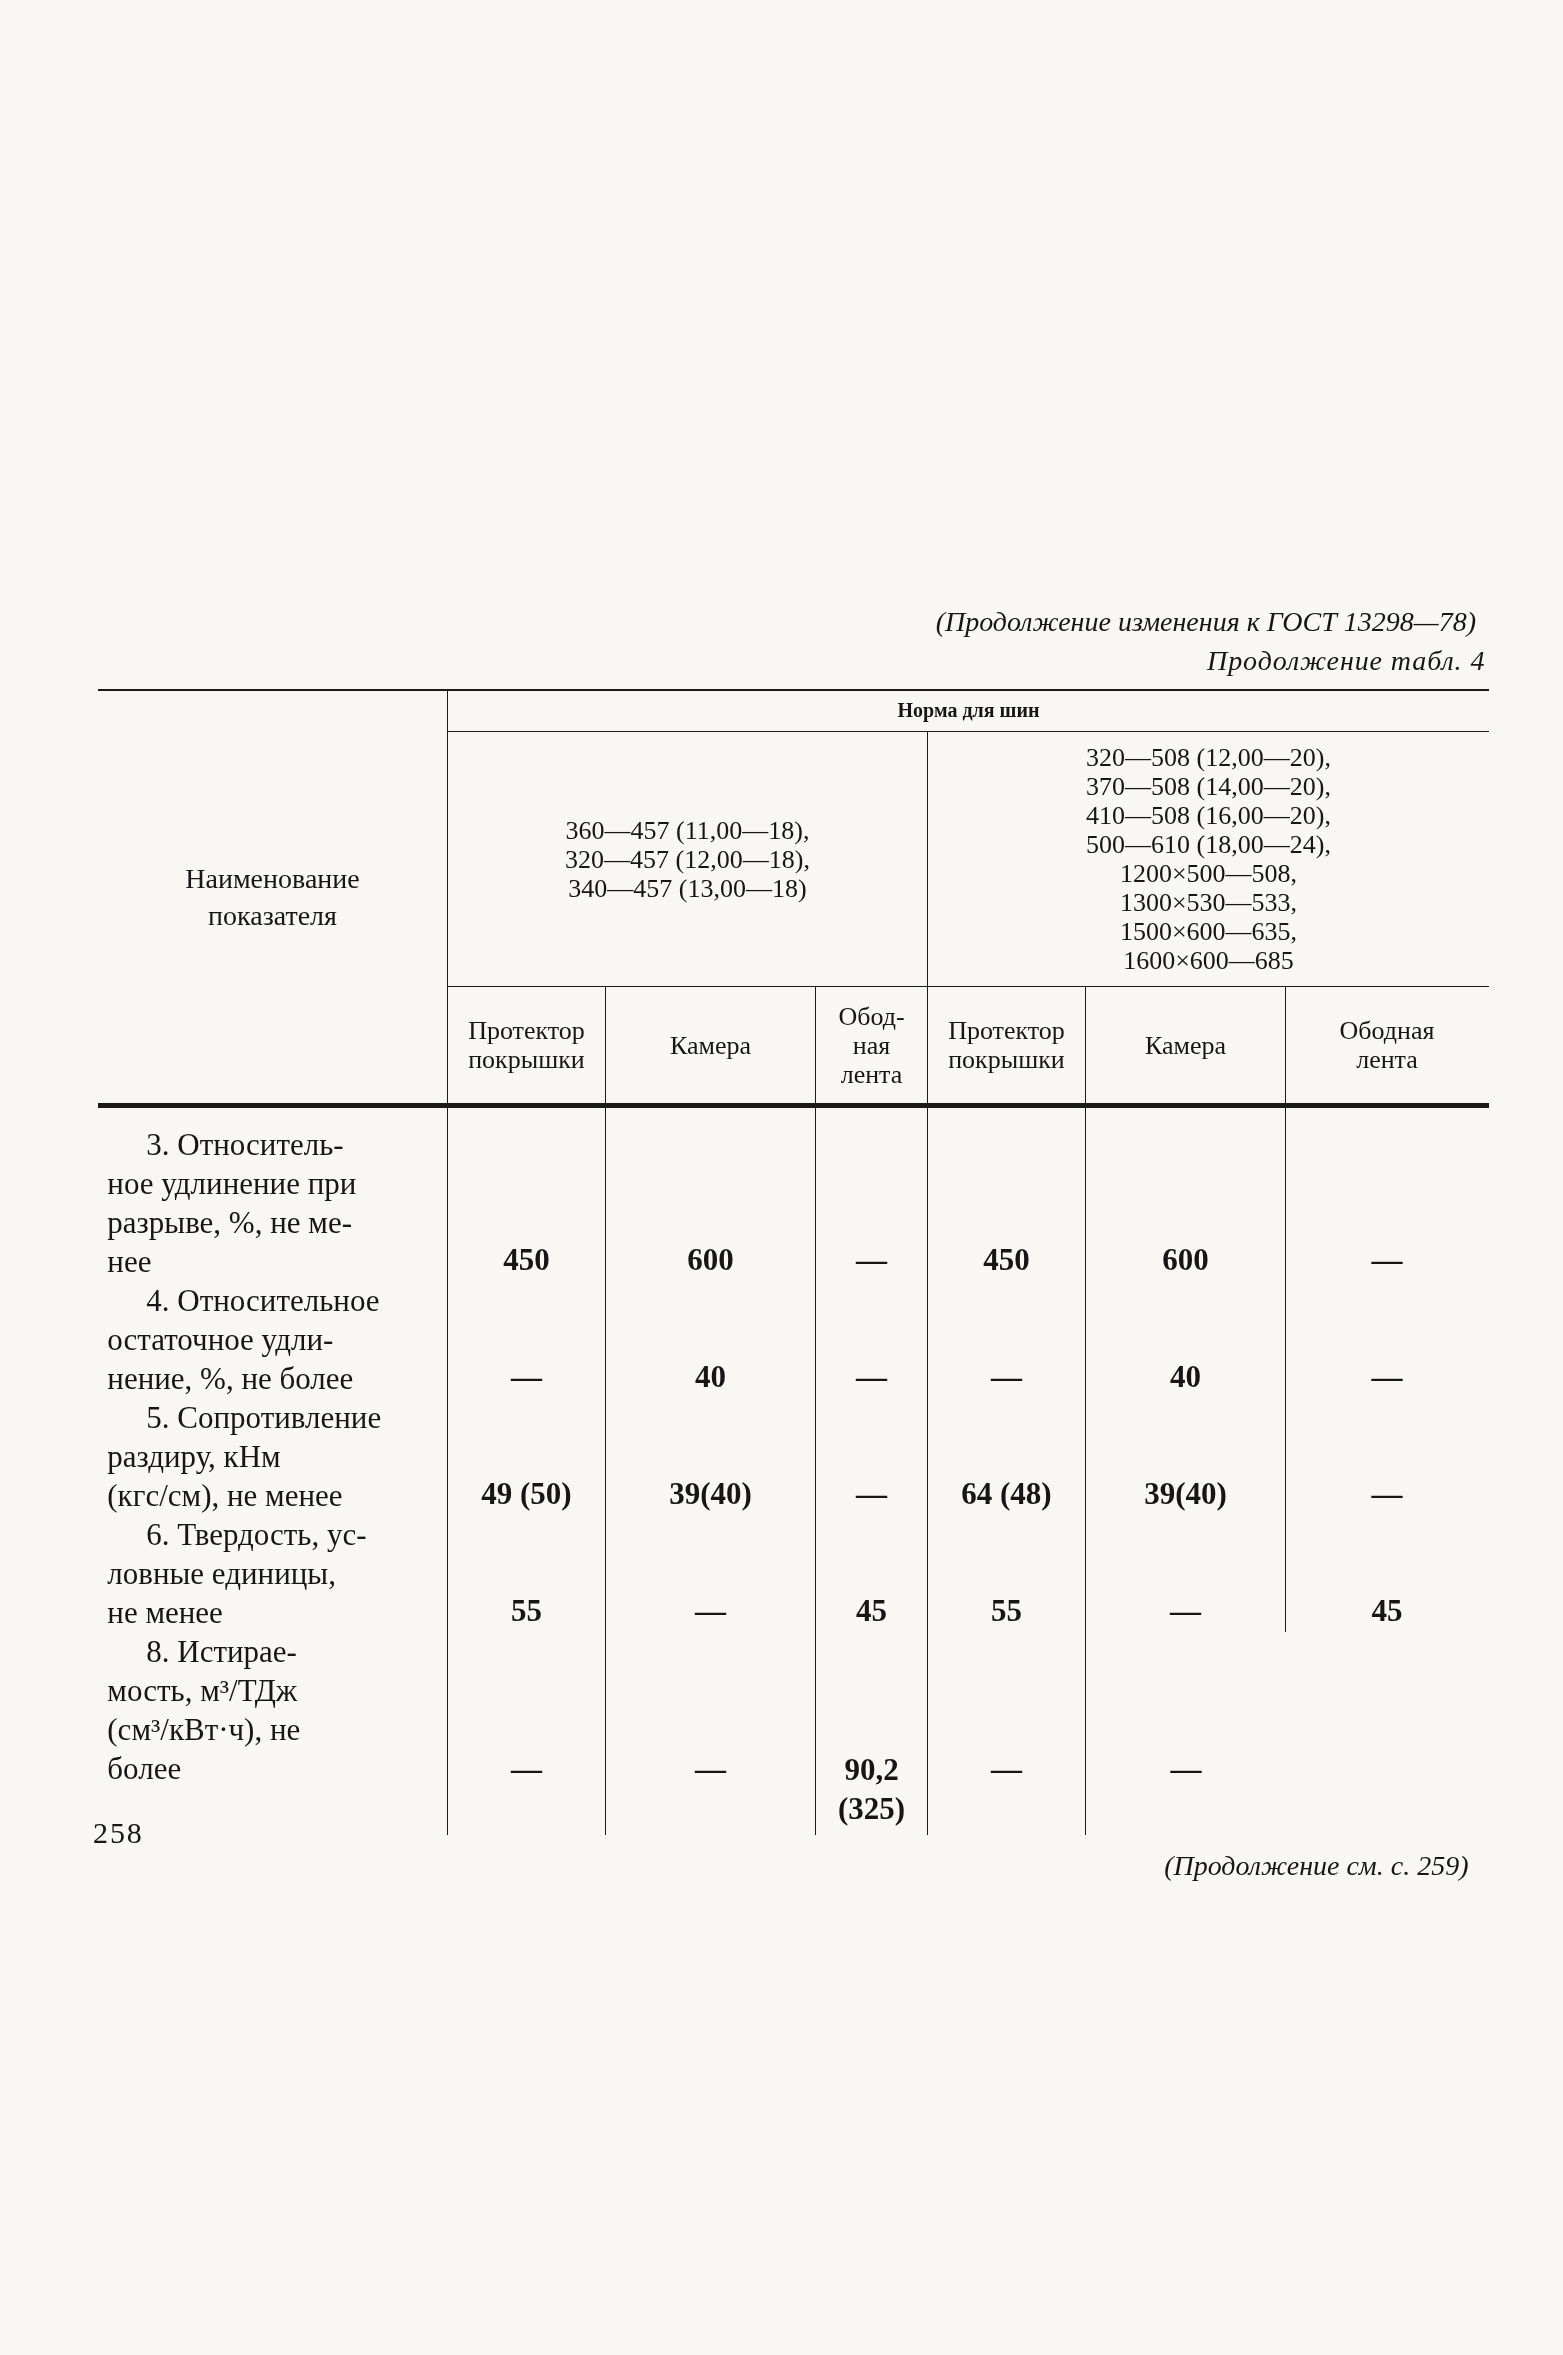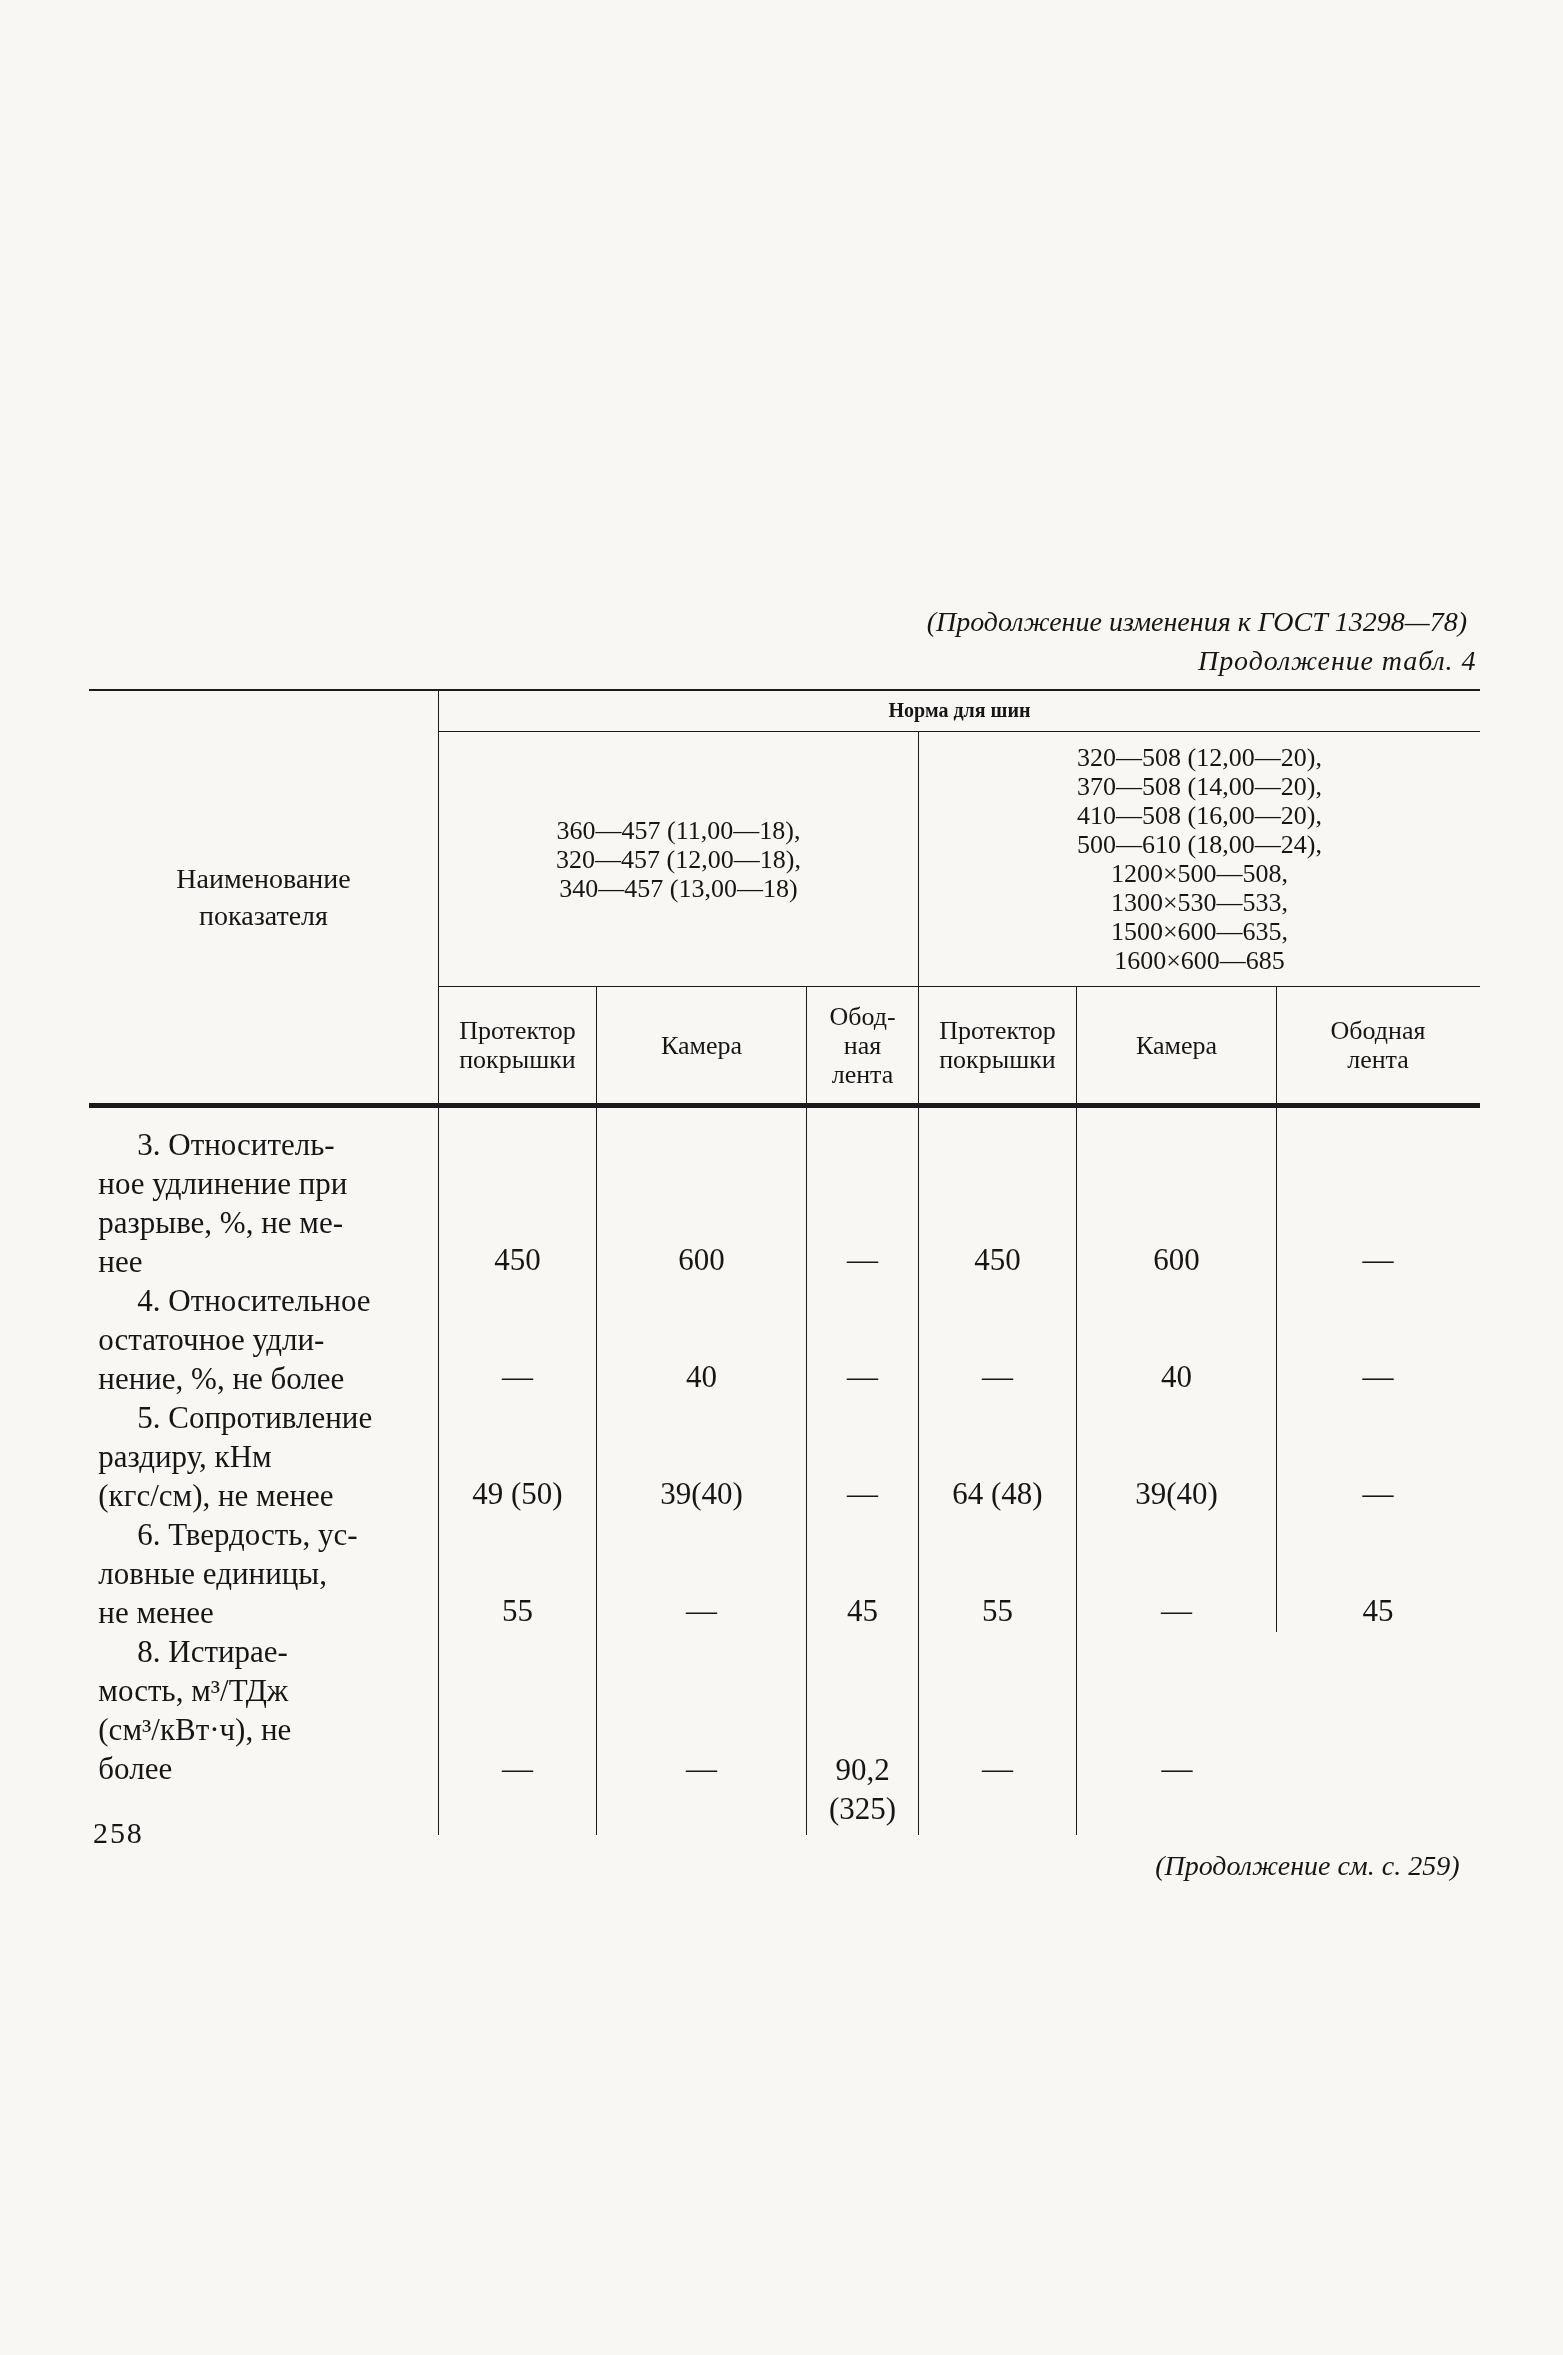--- a/index.html
+++ b/index.html
@@ -3,21 +3,21 @@
 <meta charset="utf-8">
 <style>
   html, body { margin: 0; padding: 0; }
   body {
     width: 1563px; height: 2356px;
     background: #f8f7f3;
     position: relative;
     font-family: "Liberation Serif", serif;
     color: #161616;
   }
-  .content { position: absolute; left: 89px; top: 602px; width: 1391px; }
+  .content { position: absolute; left: 98px; top: 602px; width: 1391px; }
 
   .head-italics { font-style: italic; font-size: 28px; line-height: 39px; text-align: right; }
   .head-italics .l1 { padding-right: 13px; }
   .head-italics .l2 { padding-right: 3.7px; letter-spacing: 0.9px; }
 
   .tbl { margin-top: 9.3px; border-top: 2.8px solid #1b1b1b; }
 
   .tbl-header { display: grid; grid-template-columns: 350px 1041px; }
   .name-h {
     border-right: 1.9px solid #1b1b1b;
@@ -47,21 +47,21 @@
   .sub:last-child { border-right: none; }
 
   .thick-rule { height: 4.7px; background: #1b1b1b; }
 
   .row { display: grid; grid-template-columns: 350px 158px 210px 112px 158px 200px 202px; }
   .c { border-right: 1.9px solid #1b1b1b; font-size: 31px; line-height: 39px; }
   .row .c:last-child { border-right: none; }
   .c.name { padding-left: 9.3px; padding-right: 3.7px; white-space: pre-line; text-indent: 39px; }
   .c.val {
     display: flex; align-items: flex-end; justify-content: center;
-    text-align: center; white-space: pre-line; padding-bottom: 1.9px;
+    text-align: center; white-space: pre-line; padding-bottom: 1.9px; font-weight: bold;
   }
   .row:first-child .c { padding-top: 17px; }
   .row:last-child .c { padding-bottom: 7.5px; }
   .row:last-child .c.pb1 { padding-bottom: 47px; }
 
   .footer-note { font-style: italic; font-size: 28px; text-align: right; padding-right: 20.5px; margin-top: 15px; }
   .page-num { position: absolute; left: 93px; top: 1816px; font-size: 30px; letter-spacing: 1.9px; }
 </style>
 </head>
 <body>

